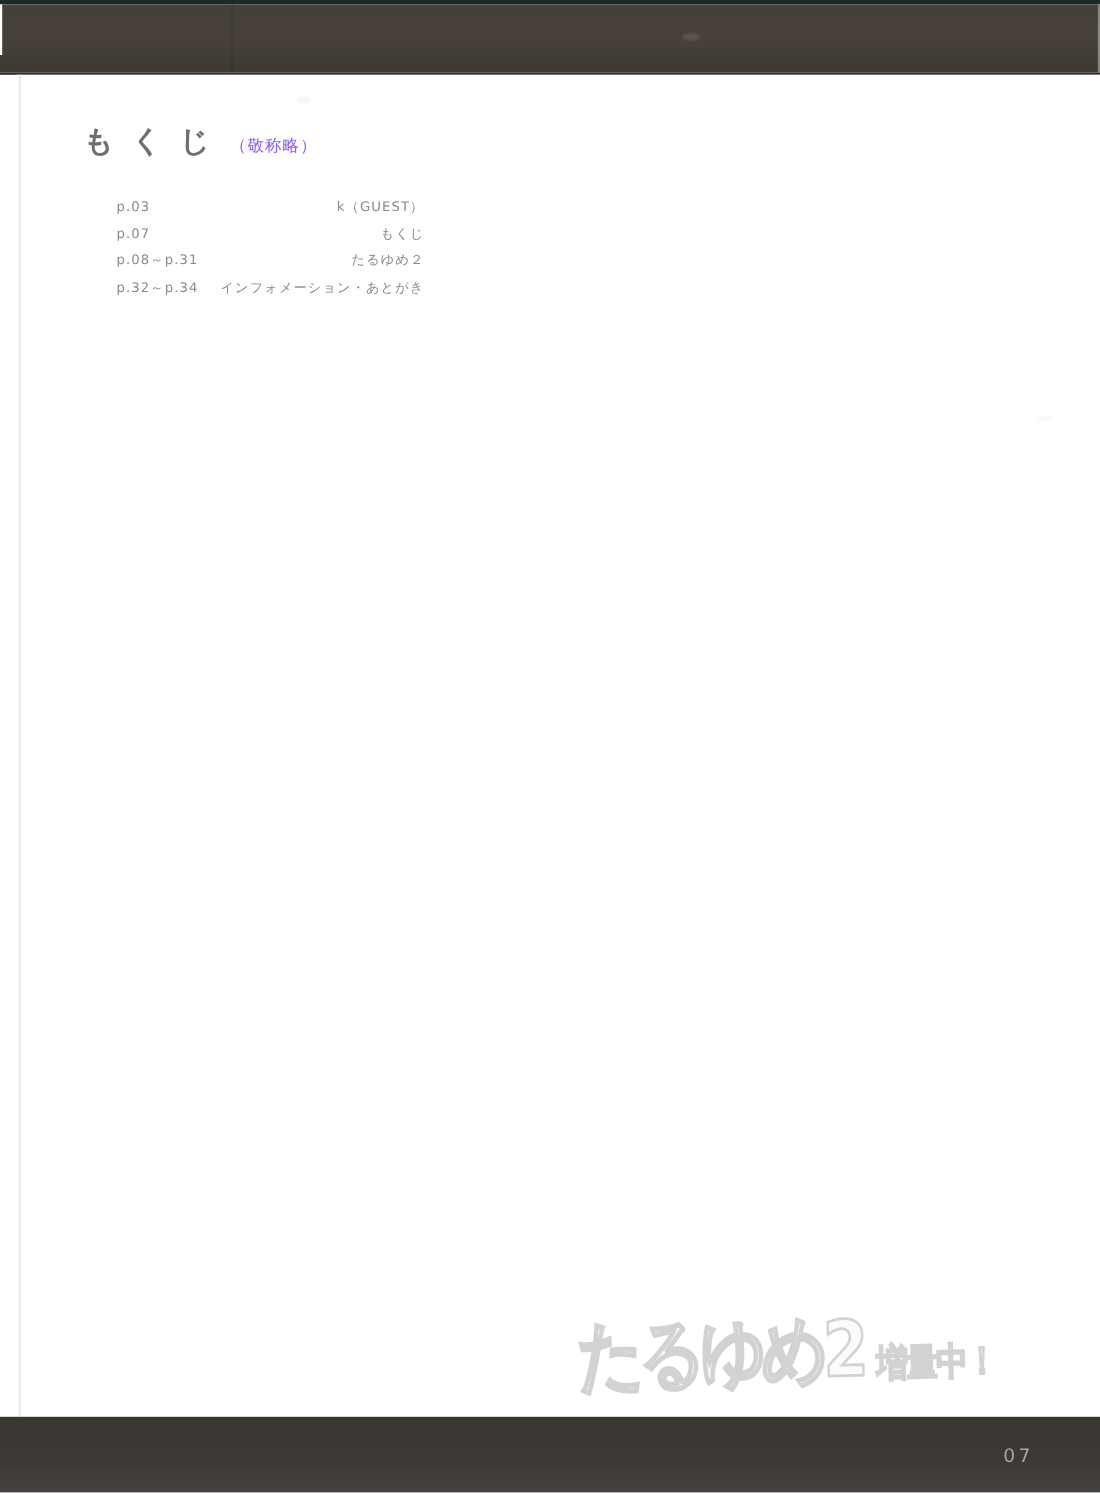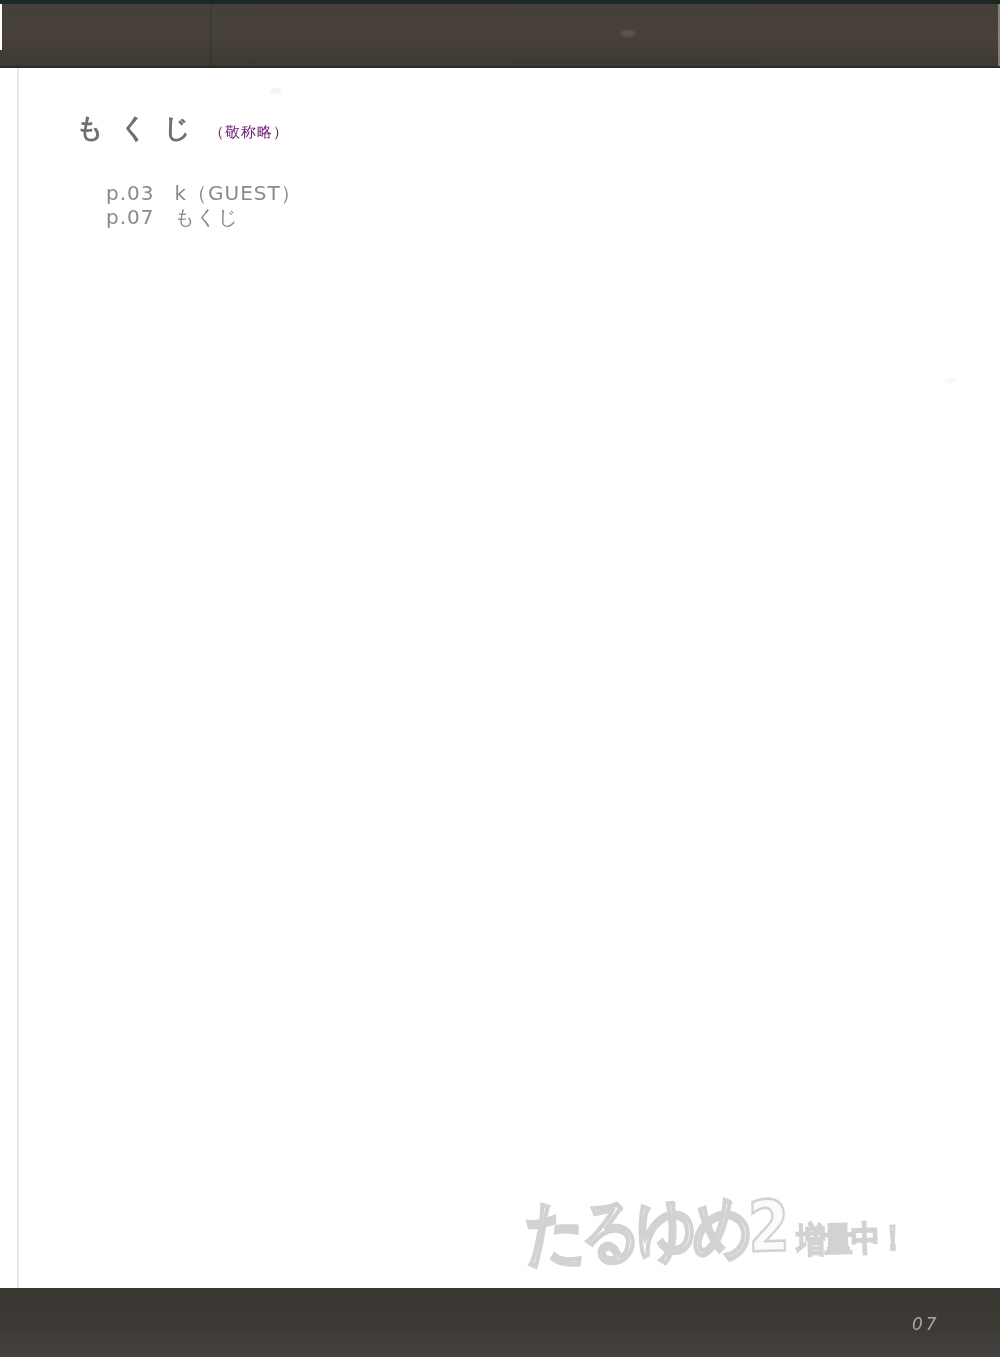--- a/index.html
+++ b/index.html
@@ -50,21 +50,20 @@
     position: absolute;
     right: 0; top: 0;
     width: 2px; height: 62px;
     background: rgba(255,255,255,0.35);
   }
   .bottom-band {
     position: absolute;
     left: 0; top: 1288px;
     width: 1000px; height: 69px;
     background: linear-gradient(180deg, #3a3733 0%, #3d3a36 60%, #454241 100%);
-    font-style: italic;
   }
 
   
   .page-white {
     position: absolute;
     left: 0; top: 68px;
     width: 1000px; height: 1220px;
     background: #ffffff;
     margin-left: 14px;
   }
@@ -109,37 +108,38 @@
   }
   .toc-title-main {
     font-size: 27px;
     letter-spacing: 16px;
     color: #6f6f6f;
     font-weight: bold;
   }
   .toc-title-note {
     font-size: 15px;
     letter-spacing: 1px;
-    color: #701a75;
+    color: #8b5cf6;
     margin-left: 2px;
   }
 
   
   .toc-list {
     position: absolute;
     left: 92px; top: 112px;
   }
   .toc-row {
     display: flex;
     align-items: baseline;
     height: 24.2px;
-    font-size: 20px;
+    font-size: 12px;
     color: #8a8a8a;
     letter-spacing: 1px;
     white-space: nowrap;
+    justify-content: space-between;
   }
   .toc-pages { min-width: 0; }
   .toc-item-title { margin-left: 20px; }
 
   
   .logo {
     position: absolute;
     left: 512px; top: 1130px;
     display: flex;
     align-items: flex-end;
@@ -204,20 +204,28 @@
 
     <div class="toc-list">
       <div class="toc-row">
         <span class="toc-pages">p.03</span>
         <span class="toc-item-title">k（GUEST）</span>
       </div>
       <div class="toc-row">
         <span class="toc-pages">p.07</span>
         <span class="toc-item-title">もくじ</span>
       </div>
+      <div class="toc-row">
+        <span class="toc-pages">p.08～p.31</span>
+        <span class="toc-item-title">たるゆめ２</span>
+      </div>
+      <div class="toc-row">
+        <span class="toc-pages">p.32～p.34</span>
+        <span class="toc-item-title">インフォメーション・あとがき</span>
+      </div>
     </div>
 
     <div class="logo">
       <span class="logo-main">たるゆめ2</span>
       <span class="logo-sub">増量中！</span>
     </div>
   </div>
 
   <div class="bottom-band">
     <div class="page-number">07</div>

